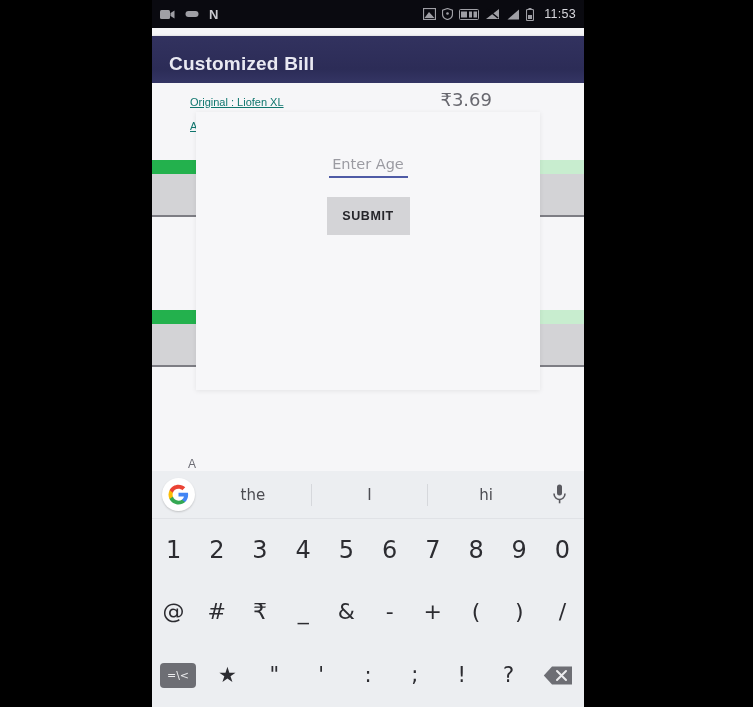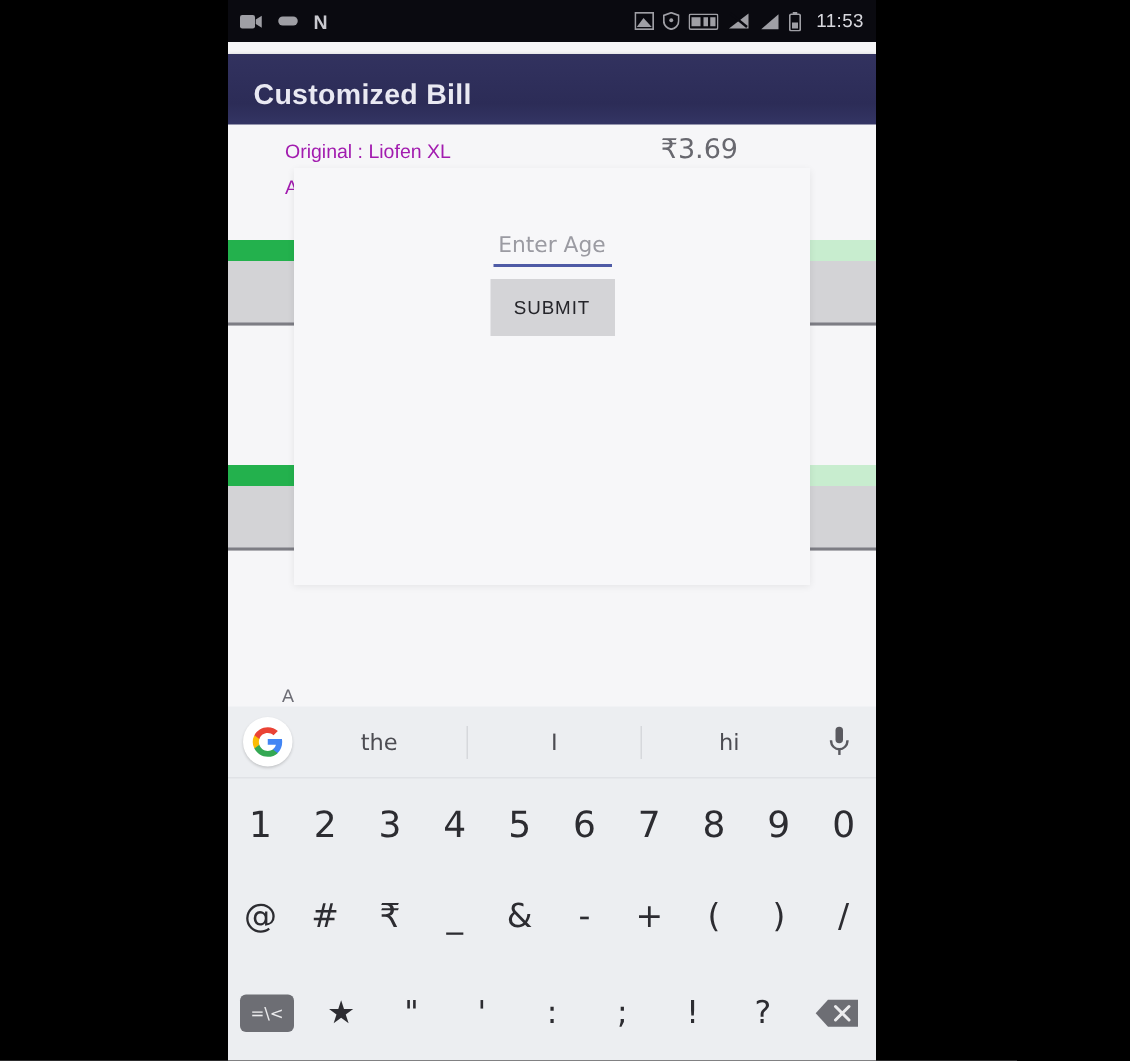--- a/index.html
+++ b/index.html
@@ -59,21 +59,21 @@
   #bill-body {
     position: absolute; left: 0; top: 83px;
     width: 100%; bottom: 0;
     background: #f6f6f8;
   }
   .bill-row {
     display: flex; align-items: baseline;
     padding: 0 14px 0 38px;
     height: 27px;
   }
-  .bill-row .drug { font-size: 13px; color: #a21caf; }
+  .bill-row .drug { font-size: 11px; color: #0f766e; text-decoration: underline; }
   .bill-row .price {
     margin-left: auto; margin-right: 78px;
     font-size: 18px; color: #68686f;
     font-family: "DejaVu Sans", sans-serif;
   }
   #row-original { padding-top: 6px; height: 30px; }
   .conf-label {
     text-align: center; color: #3fbf5a;
     font-size: 12.5px; padding-top: 3px; letter-spacing: .2px;
   }
@@ -123,27 +123,27 @@
     width: 79px;
   }
   #age-field .ph {
     font-size: 14.5px; color: #9b9ba2;
     display: block; text-align: center; padding-bottom: 4px;
     font-family: "DejaVu Sans", sans-serif;
   }
   #age-field .underline { height: 2px; background: #4f5ba6; }
   #submit-button {
     display: block;
-    margin: 8px auto 0;
+    margin: 19px auto 0;
     width: 83px; height: 38px;
     background: #d4d4d7;
     border: none;
     color: #25252a;
     font-size: 12.5px;
-    font-weight: normal;
+    font-weight: bold;
     letter-spacing: .6px;
     font-family: "Liberation Sans", sans-serif;
     cursor: pointer;
   }
   
   #keyboard {
     position: absolute; left: 0; bottom: 0;
     width: 100%; height: 236px;
     background: #eceef1;
   }

